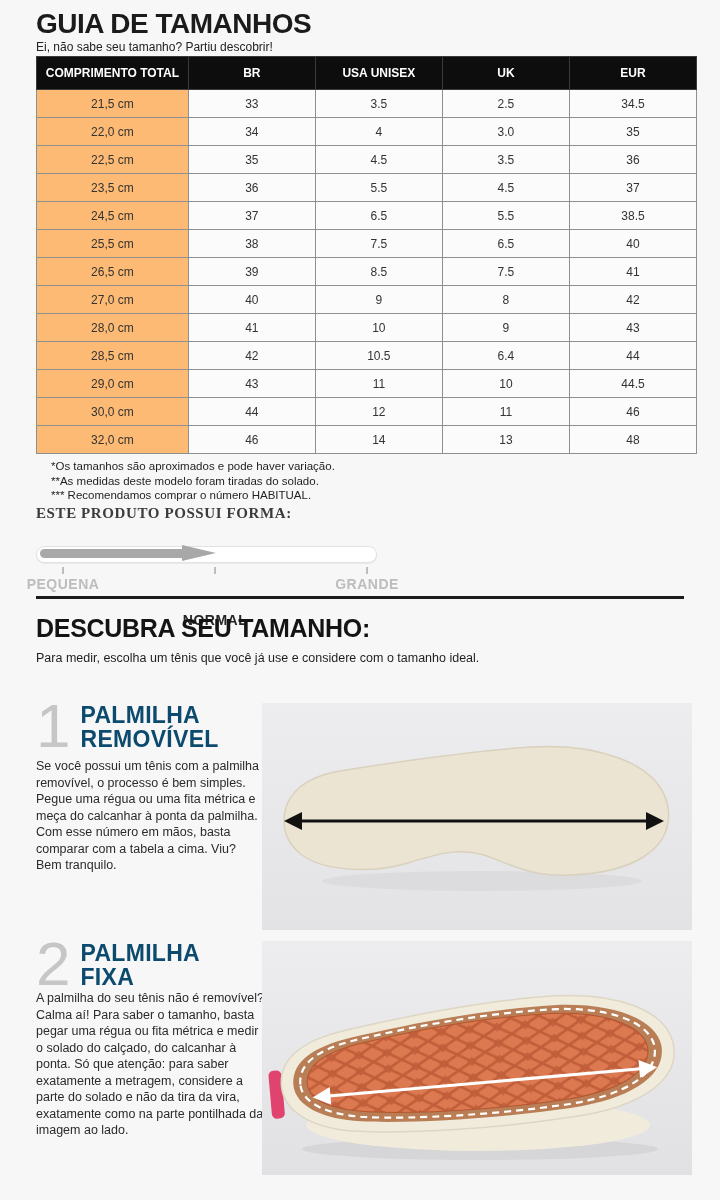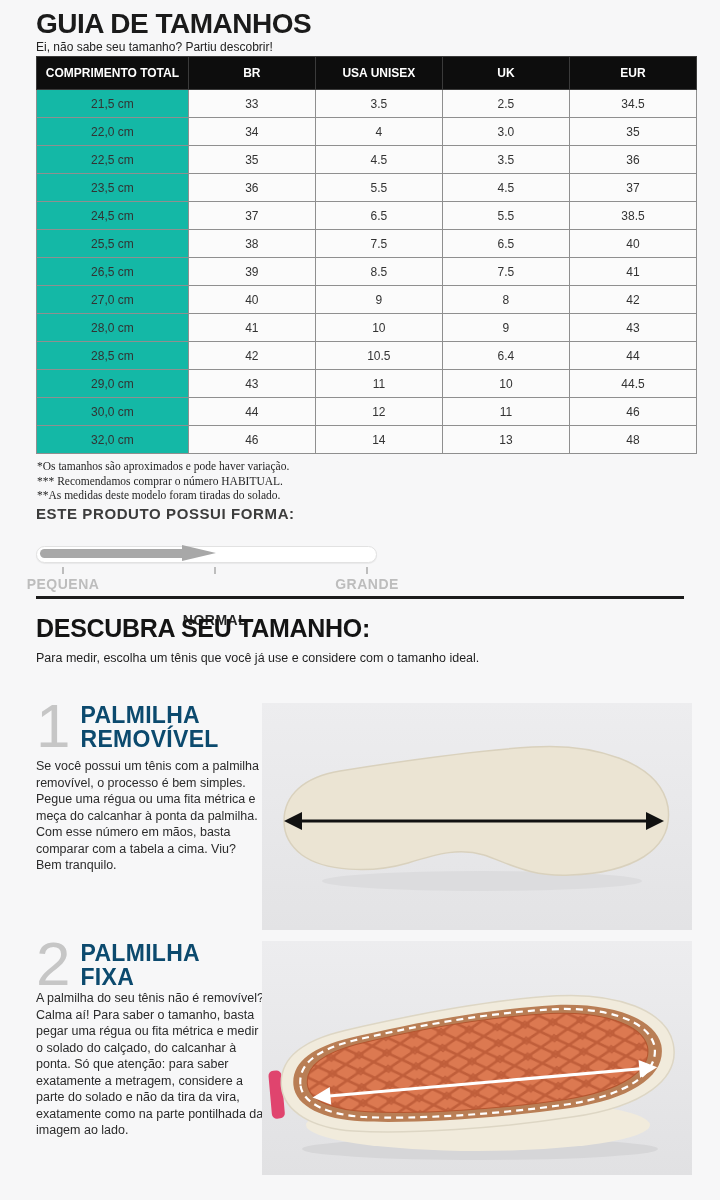--- a/index.html
+++ b/index.html
@@ -26,29 +26,29 @@
     border:1px solid #5f5f5f;
   }
   table.size-table th {
     background:#0d0d0d; color:#fff; font-size:12px; font-weight:bold;
     height:30px; border:1px solid #3a3a3a; text-align:center;
   }
   table.size-table td {
     background:#fbfbfb; font-size:12px; color:#333; text-align:center;
     height:25px; border:1px solid #8f8f8f;
   }
-  table.size-table td:first-child { background:#14b8a6; }
+  table.size-table td:first-child { background:#fdba74; }
   col.c-len { width:23%; }
   col.c-sz  { width:19.25%; }
 
   
-  .footnotes { left:37px; top:459px; font-size:11.5px; line-height:14.5px; color:#1f1f1f;font-family:Liberation Serif, serif; }
-
-  
-  .shape-title { left:36px; top:505px; font-size:15px; font-weight:bold; color:#3c3c3c; letter-spacing:0.6px; }
+  .footnotes { left:51px; top:459px; font-size:11.5px; line-height:14.5px; color:#1f1f1f; }
+
+  
+  .shape-title { left:36px; top:505px; font-size:15px; font-weight:bold; color:#3c3c3c; letter-spacing:0.6px;font-family:Liberation Serif, serif; }
   .shape-track {
     left:36px; top:546px; width:339px; height:15px;
     background:#fff; border:1px solid #e2e2e2; border-radius:9px;
     box-shadow:0 1px 1px rgba(0,0,0,0.06);
   }
   .shape-arrow-body {
     left:40px; top:549px; width:142px; height:9px;
     background:#a8a8a8; border-radius:5px 0 0 5px;
   }
   .shape-arrow-head {
@@ -198,22 +198,22 @@
           <td>14</td>
           <td>13</td>
           <td>48</td>
         </tr>
       </tbody>
   </table>
 </div>
 
 <div class="abs footnotes">
   <div>*Os tamanhos são aproximados e pode haver variação.</div>
+  <div>**As medidas deste modelo foram tiradas do solado.</div>
   <div>*** Recomendamos comprar o número HABITUAL.</div>
-  <div>**As medidas deste modelo foram tiradas do solado.</div>
 </div>
 
 <div class="abs shape-title">ESTE PRODUTO POSSUI FORMA:</div>
 
 <div class="abs shape-track"></div>
 <div class="abs shape-arrow-body"></div>
 <div class="abs shape-arrow-head"></div>
 
 <div class="abs shape-tick" style="left:62px;"></div>
 <div class="abs shape-tick" style="left:214px;"></div>

